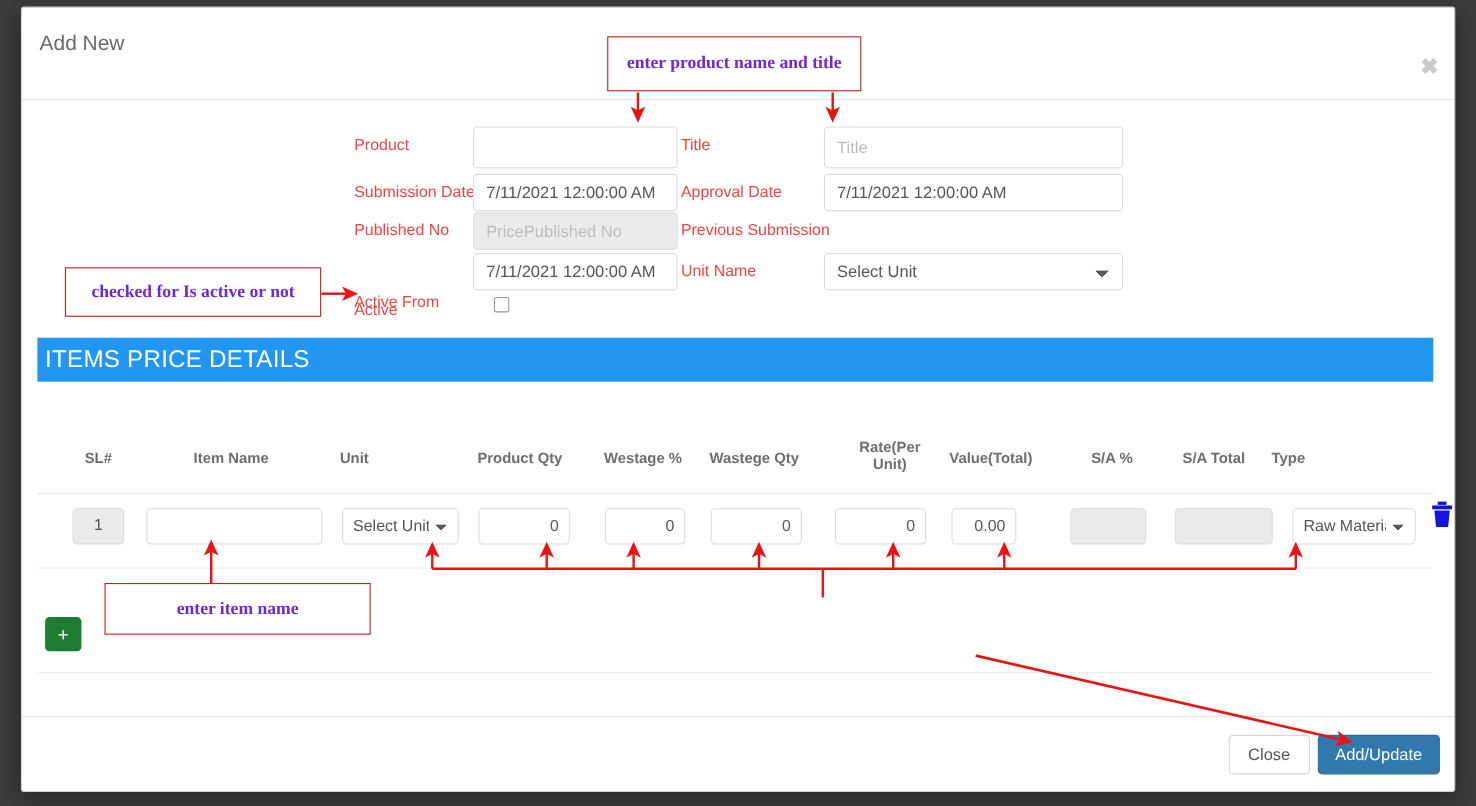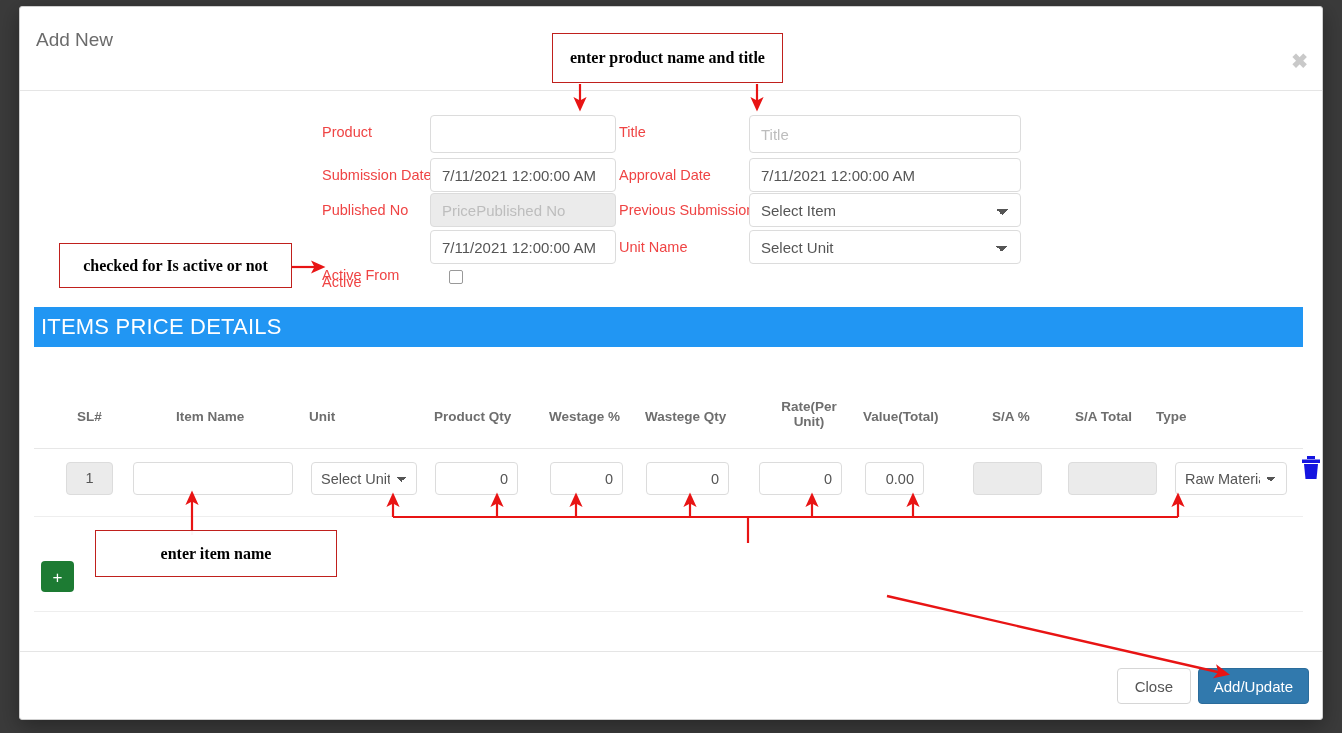--- a/index.html
+++ b/index.html
@@ -186,21 +186,21 @@
     background: #3179ad; color: #fff;
     border: 1px solid #2b6c9b;
     padding: 0 15px;
   }
 
   
   .anno {
     position: absolute;
     border: 1.6px solid #c0201d;
     background: rgba(255,255,255,.96);
-    color: #000000;
+    color: #6d28d9;
     font-family: "Liberation Serif", serif;
     font-weight: bold;
     font-size: 16px;
     line-height: 20px;
     text-align: center;
     display: flex;
     align-items: center;
     justify-content: center;
     padding: 0 8px;
     z-index: 30;
@@ -237,23 +237,20 @@
         <div class="lbl c1" style="top:30px;">Submission Date</div>
         <input class="fld c1" style="top: 23px;" type="text" value="7/11/2021 12:00:00 AM">
         <div class="lbl c2" style="top:30px;">Approval Date</div>
         <input class="fld c2" style="top: 23px;" type="text" value="7/11/2021 12:00:00 AM">
       </div>
 
       <div class="frow">
         <div class="lbl c1" style="top:28px;">Published No</div>
         <input class="fld c1 disabled" style="top: 21px;" type="text" disabled="" placeholder="PricePublished No">
         <div class="lbl c2" style="top:28px;">Previous Submission</div>
-        <select class="fld c2" style="top:21px;">
-          <option>Select Item</option>
-        </select>
       </div>
 
       <div class="frow">
         <div class="lbl c1" style="top:28px;margin-top:28px;">Active From</div>
         <input class="fld c1" style="top: 21px;" type="text" value="7/11/2021 12:00:00 AM">
         <div class="lbl c2" style="top:28px;">Unit Name</div>
         <select class="fld c2" style="top:21px;">
           <option>Select Unit</option>
         </select>
       </div>

